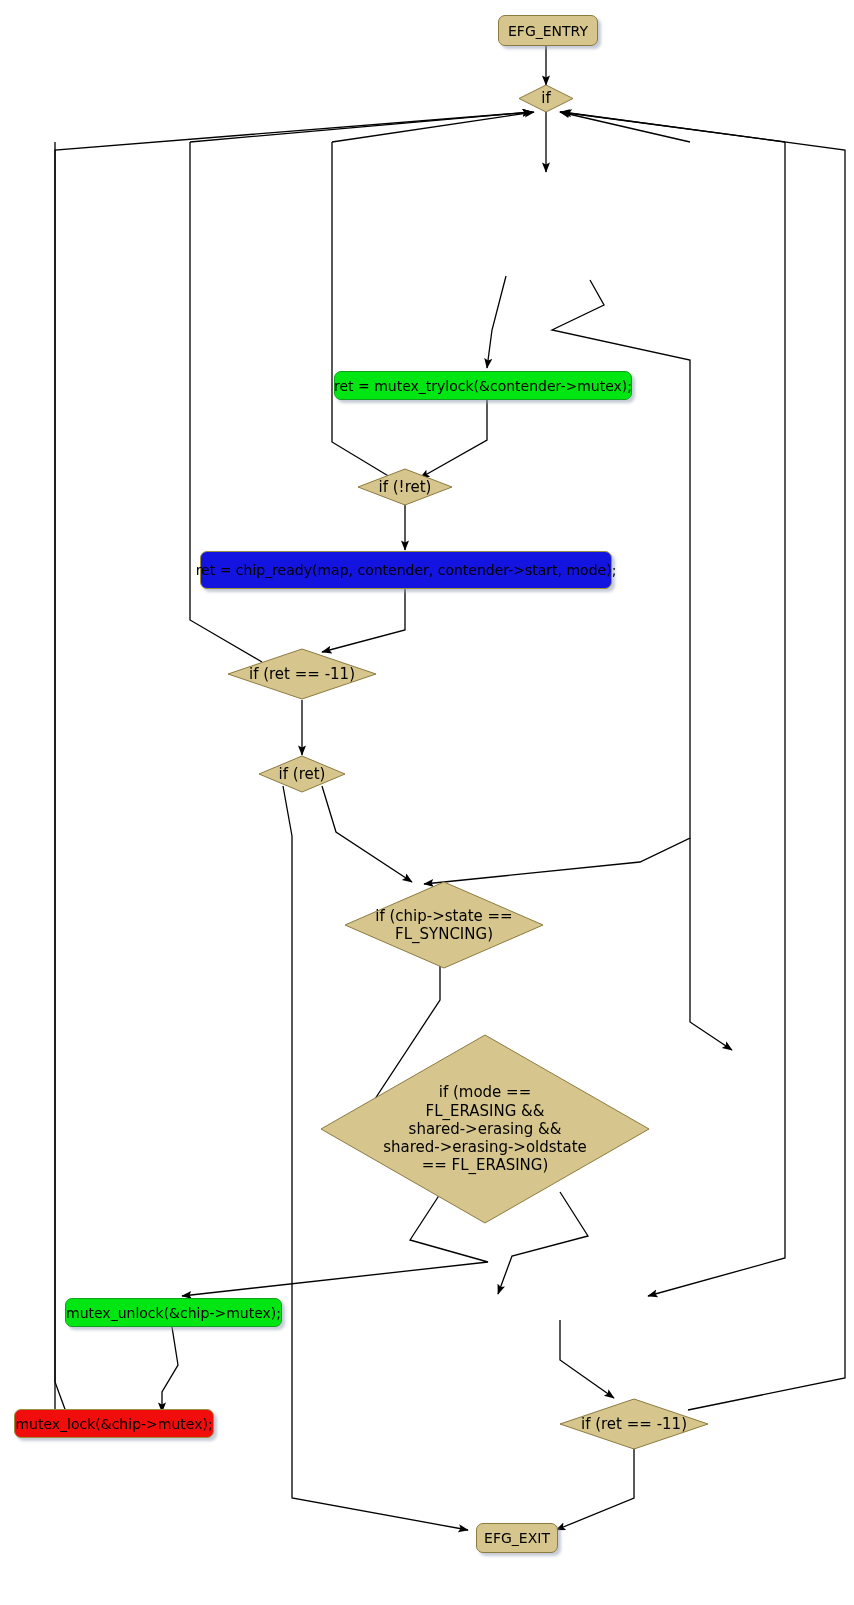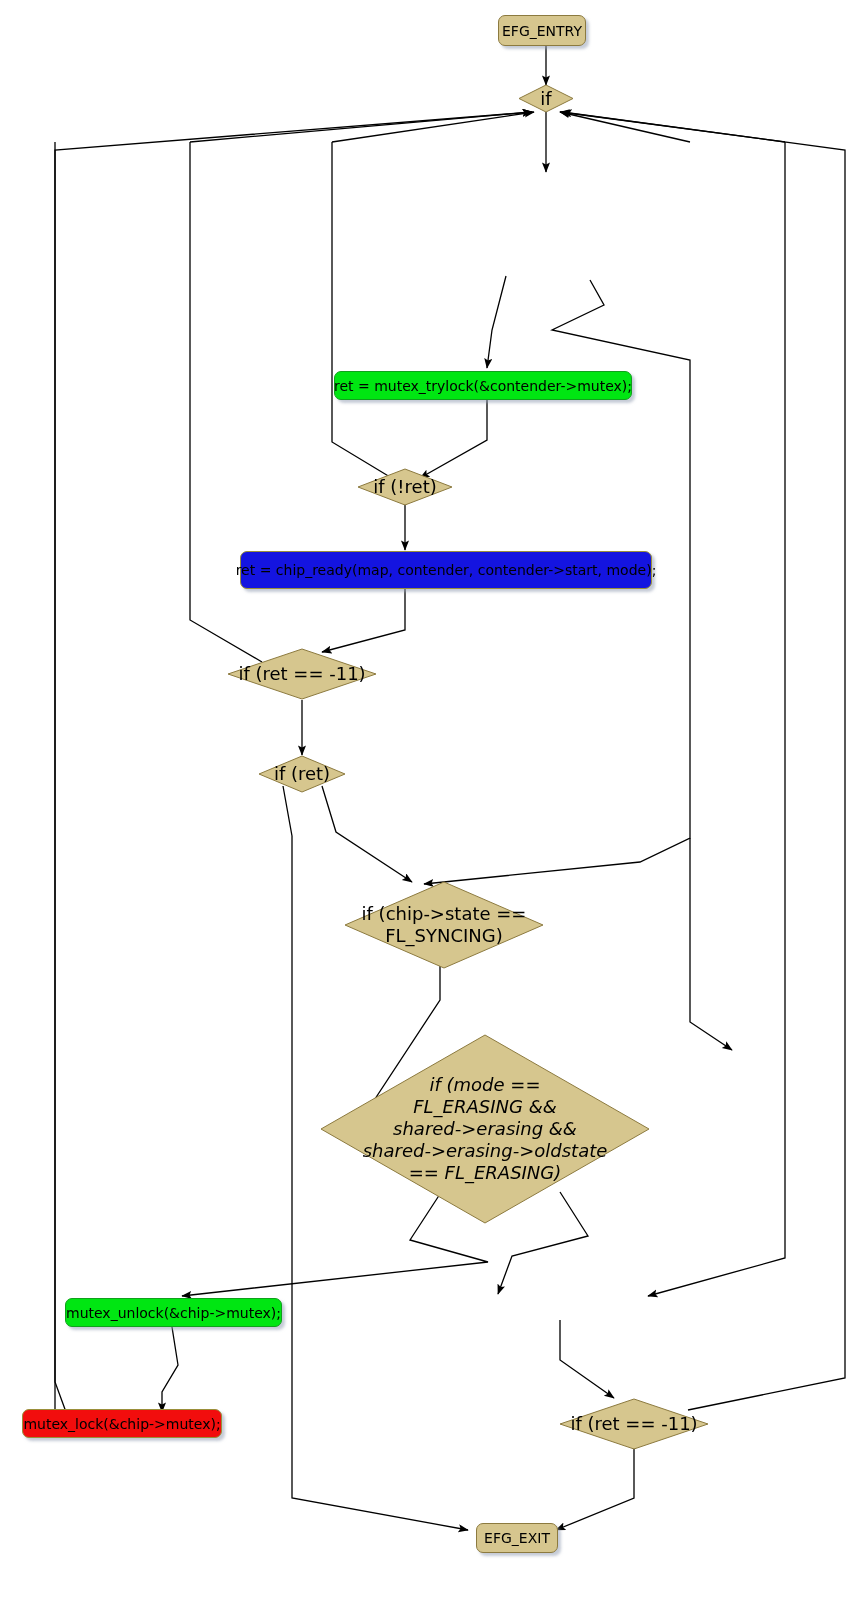--- a/index.html
+++ b/index.html
@@ -51,36 +51,36 @@
     display: flex;
     align-items: center;
     justify-content: center;
     font-size: 14px;
     white-space: nowrap;
     color: #000000;
     padding: 12px 8px;
   }
   .stmt.green { background: #00e612; border-color: #10a01c; }
   .stmt.blue  { background: #1414e0; border-color: #9a8f3a; color: #000000; }
-  .stmt.red   { background: #f20d0d; border-color: #9a8f3a; color: #000000; margin-left: 8px; }
+  .stmt.red   { background: #f20d0d; border-color: #9a8f3a; color: #000000; }
 
   
   .diamond-wrap {
     position: absolute;
   }
   .diamond-svg { position:absolute; left:0; top:0; overflow:visible; }
   .diamond-label {
     position: absolute;
     left: 0; top: 0;
     width: 100%; height: 100%;
     display: flex;
     align-items: center;
     justify-content: center;
     text-align: center;
-    font-size: 18px;
+    font-size: 15px;
     line-height: 1.22;
     color: #000000;
     white-space: pre-line;
     pointer-events: none;
   }
 </style>
 </head>
 <body>
 
 <div id="stage">
@@ -142,21 +142,21 @@
       <path d="M688,1410 L845,1378 L845,150 L560,112" marker-end="url(#arrow)"></path>
 
       <path d="M190,142 L532,112" marker-end="url(#arrow)"></path>
       <path d="M332,142 L534,112" marker-end="url(#arrow)"></path>
       <path d="M690,142 L560,112" marker-end="url(#arrow)"></path>
       <path d="M785,142 L562,112" marker-end="url(#arrow)"></path>
 
     </g>
   </svg>
 
-  <div class="node terminal" style="left:498px; top:15px; width:88px; height:31px;">
+  <div class="node terminal" style="left:498px; top:15px; width:100px; height:31px;">
     <span>EFG_ENTRY</span>
   </div>
 
   <div class="diamond-wrap" style="left:518px; top:84px; width:56px; height:29px;">
     <svg class="diamond-svg" width="56" height="29" viewBox="0 0 56 29">
       <polygon points="28,1 55,14.5 28,28 1,14.5" fill="#d6c68e" stroke="#8c7a3f" stroke-width="1"></polygon>
     </svg>
     <div class="diamond-label">if</div>
   </div>
 
@@ -165,21 +165,21 @@
     <span>ret = mutex_trylock(&amp;contender-&gt;mutex);</span>
   </div>
 
   <div class="diamond-wrap" style="left:357px; top:468px; width:96px; height:38px;">
     <svg class="diamond-svg" width="96" height="38" viewBox="0 0 96 38">
       <polygon points="48,1 95,19 48,37 1,19" fill="#d6c68e" stroke="#8c7a3f" stroke-width="1"></polygon>
     </svg>
     <div class="diamond-label">if (!ret)</div>
   </div>
 
-  <div class="node stmt blue" style="left:200px; top:551px; width:412px; height:38px;margin-left:40px;">
+  <div class="node stmt blue" style="left:200px; top:551px; width:412px; height:38px;">
     <span>ret = chip_ready(map, contender, contender-&gt;start, mode);</span>
   </div>
 
   <div class="diamond-wrap" style="left:227px; top:648px; width:150px; height:52px;">
     <svg class="diamond-svg" width="150" height="52" viewBox="0 0 150 52">
       <polygon points="75,1 149,26 75,51 1,26" fill="#d6c68e" stroke="#8c7a3f" stroke-width="1"></polygon>
     </svg>
     <div class="diamond-label">if (ret == -11)</div>
   </div>
 
@@ -191,21 +191,21 @@
   </div>
 
   <div class="diamond-wrap" style="left:344px; top:881px; width:200px; height:88px;">
     <svg class="diamond-svg" width="200" height="88" viewBox="0 0 200 88">
       <polygon points="100,1 199,44 100,87 1,44" fill="#d6c68e" stroke="#8c7a3f" stroke-width="1"></polygon>
     </svg>
     <div class="diamond-label">if (chip-&gt;state ==
 FL_SYNCING)</div>
   </div>
 
-  <div class="diamond-wrap" style="left:320px; top:1034px; width:330px; height:190px;font-style:italic;">
+  <div class="diamond-wrap" style="left:320px; top:1034px; width:330px; height:190px;">
     <svg class="diamond-svg" width="330" height="190" viewBox="0 0 330 190">
       <polygon points="165,1 329,95 165,189 1,95" fill="#d6c68e" stroke="#8c7a3f" stroke-width="1"></polygon>
     </svg>
     <div class="diamond-label">if (mode ==
 FL_ERASING &amp;&amp;
 shared-&gt;erasing &amp;&amp;
 shared-&gt;erasing-&gt;oldstate
 == FL_ERASING)</div>
   </div>
 

